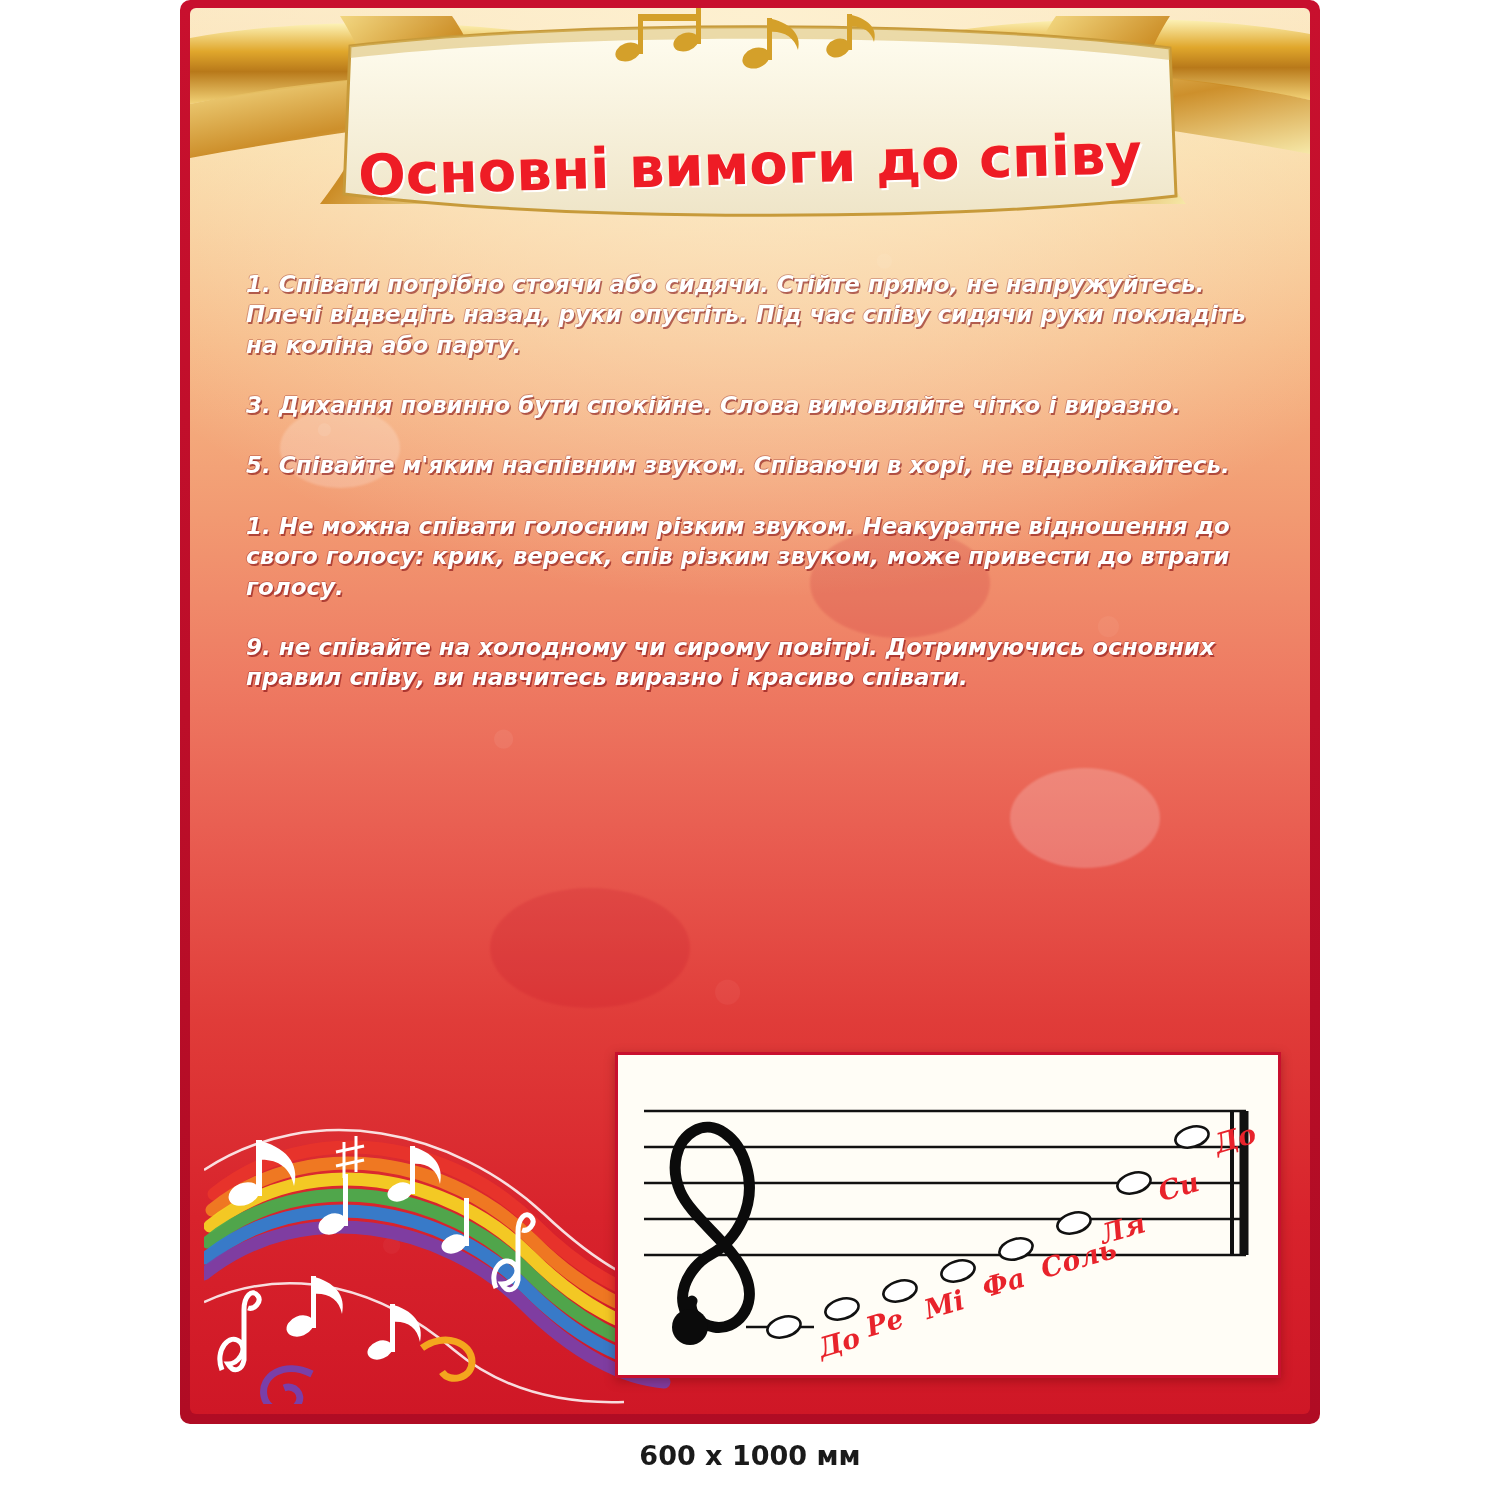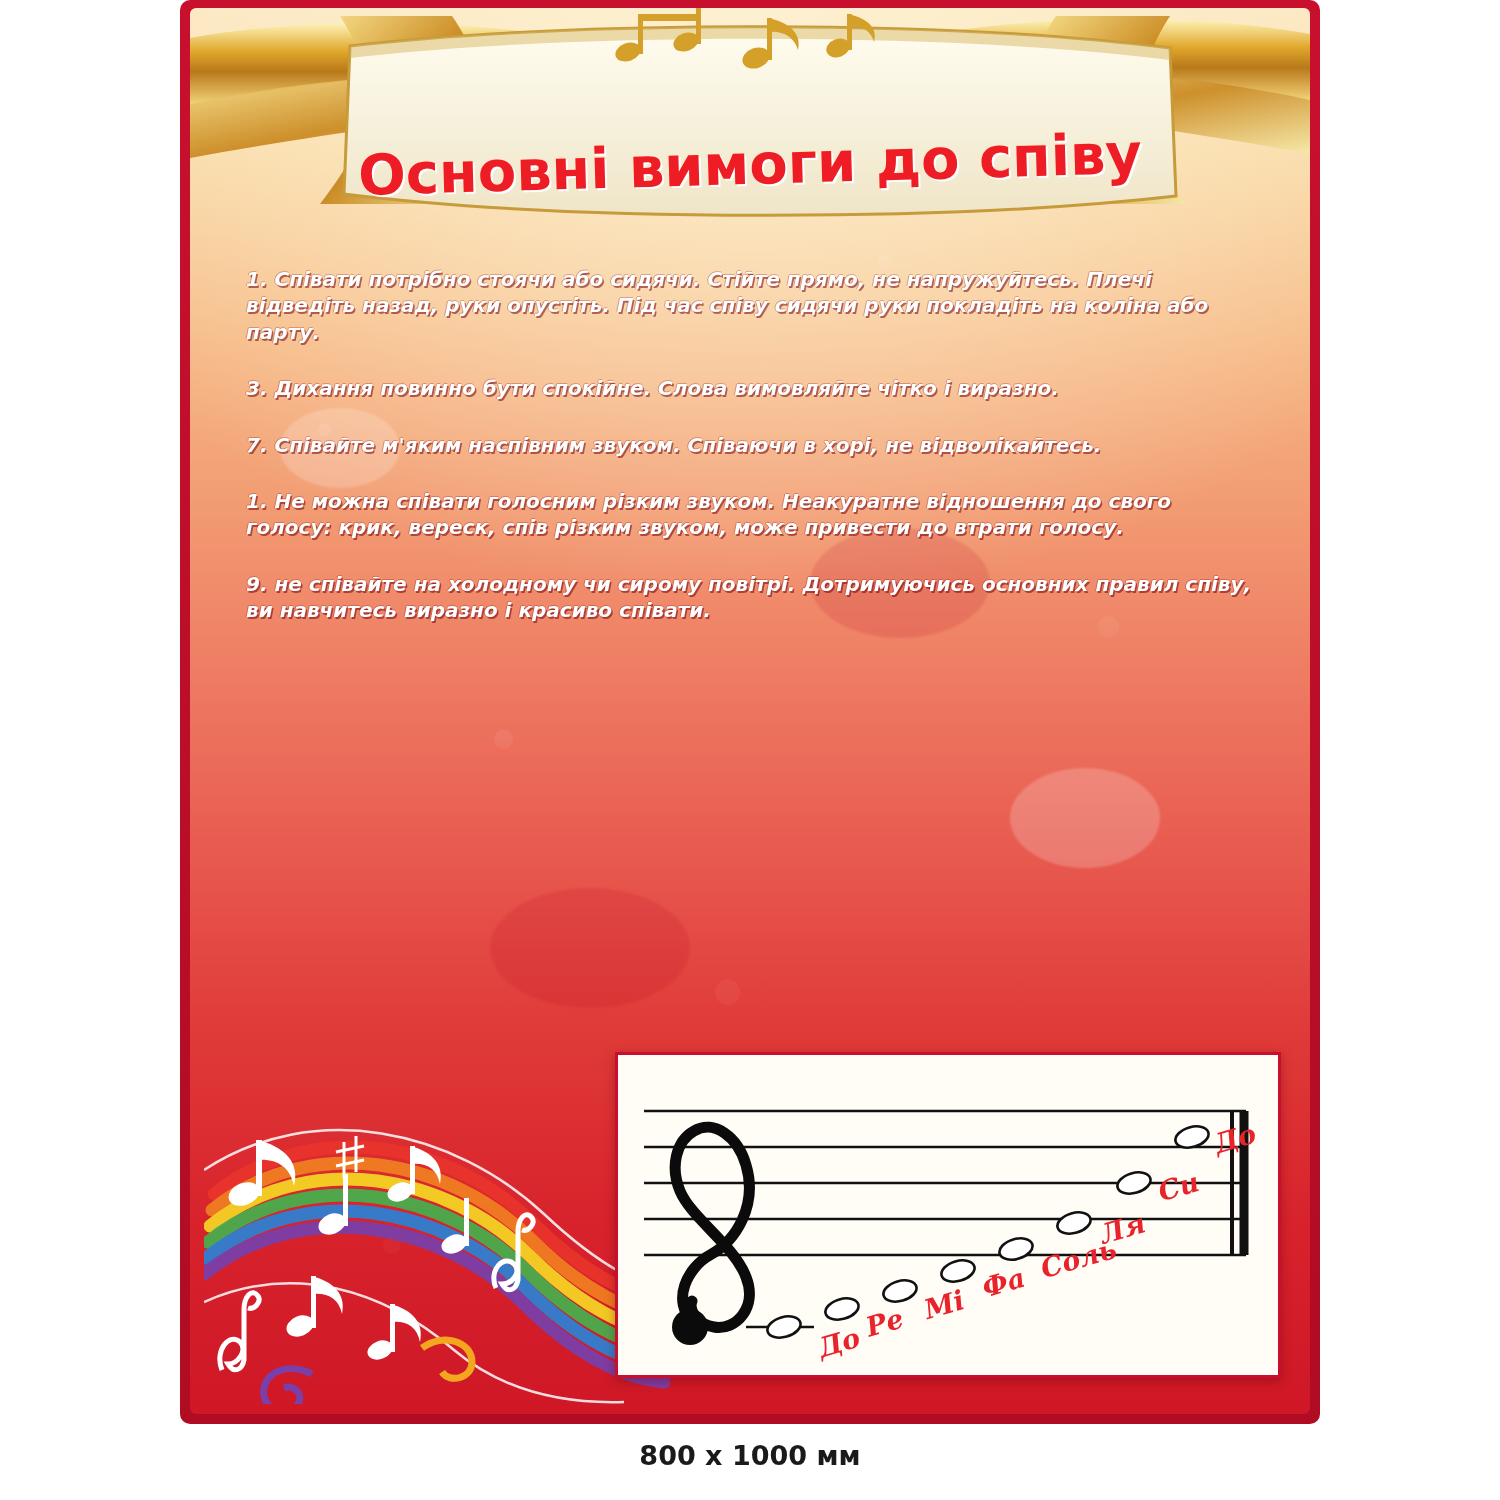--- a/index.html
+++ b/index.html
@@ -103,21 +103,21 @@
   #rules {
     position: absolute;
     left: 56px;
     top: 238px;
     width: 1012px;
   }
   .rule {
     font-family: "DejaVu Sans", sans-serif;
     font-weight: bold;
     font-style: italic;
-    font-size: 20px;
+    font-size: 23px;
     line-height: 1.32;
     color: #ffffff;
     text-shadow:
       1.5px 1.5px 0 rgba(120,0,10,.55),
       -1px 0 0 rgba(120,0,10,.25),
       0 -1px 0 rgba(120,0,10,.25);
     margin-bottom: 30px;
   }
   .rule.dark {
     color: #ffffff;
@@ -218,21 +218,21 @@
           <path d="M657,6 C678,10 688,20 684,34 C681,22 670,17 657,19 Z"></path>
         </g>
       </svg>
     </div>
 
     <h1 id="poster-title">Основні вимоги до співу</h1>
 
     <div id="rules">
       <p class="rule">1. Співати потрібно стоячи або сидячи. Стійте прямо, не напружуйтесь. Плечі відведіть назад, руки опустіть. Під час співу сидячи руки покладіть на коліна або парту.</p>
       <p class="rule">3. Дихання повинно бути спокійне. Слова вимовляйте чітко і виразно.</p>
-      <p class="rule">7. Співайте м'яким наспівним звуком. Співаючи в хорі, не відволікайтесь.</p>
+      <p class="rule">5. Співайте м'яким наспівним звуком. Співаючи в хорі, не відволікайтесь.</p>
       <p class="rule dark">1. Не можна співати голосним різким звуком. Неакуратне відношення до свого голосу: крик, вереск, спів різким звуком, може привести до втрати голосу.</p>
       <p class="rule dark">9. не співайте на холодному чи сирому повітрі. Дотримуючись основних правил співу, ви навчитесь виразно і красиво співати.</p>
     </div>
 
     <div id="rainbow">
       <svg width="480" height="330" viewBox="0 0 480 330" xmlns="http://www.w3.org/2000/svg" aria-hidden="true">
         <g fill="none" stroke-width="13" stroke-linecap="round">
           <path d="M10,120 C110,40 250,70 330,150 C380,200 430,225 470,228" stroke="#e8342b" opacity=".95"></path>
           <path d="M8,136 C108,56 248,86 328,166 C378,216 428,241 468,244" stroke="#f07c22" opacity=".95"></path>
           <path d="M6,152 C106,72 246,102 326,182 C376,232 426,257 466,260" stroke="#f4d224" opacity=".95"></path>
@@ -337,13 +337,13 @@
         <span style="position:absolute;left:422px;top:188px;transform:rotate(-16deg);">Соль</span>
         <span style="position:absolute;left:482px;top:158px;transform:rotate(-16deg);">Ля</span>
         <span style="position:absolute;left:540px;top:116px;transform:rotate(-16deg);">Си</span>
         <span style="position:absolute;left:596px;top:68px;transform:rotate(-16deg);">До</span>
       </div>
     </div>
 
   </div>
 </div>
 
-<div id="caption">800 х 1000 мм</div>
+<div id="caption">600 х 1000 мм</div>
 
 </body></html>

